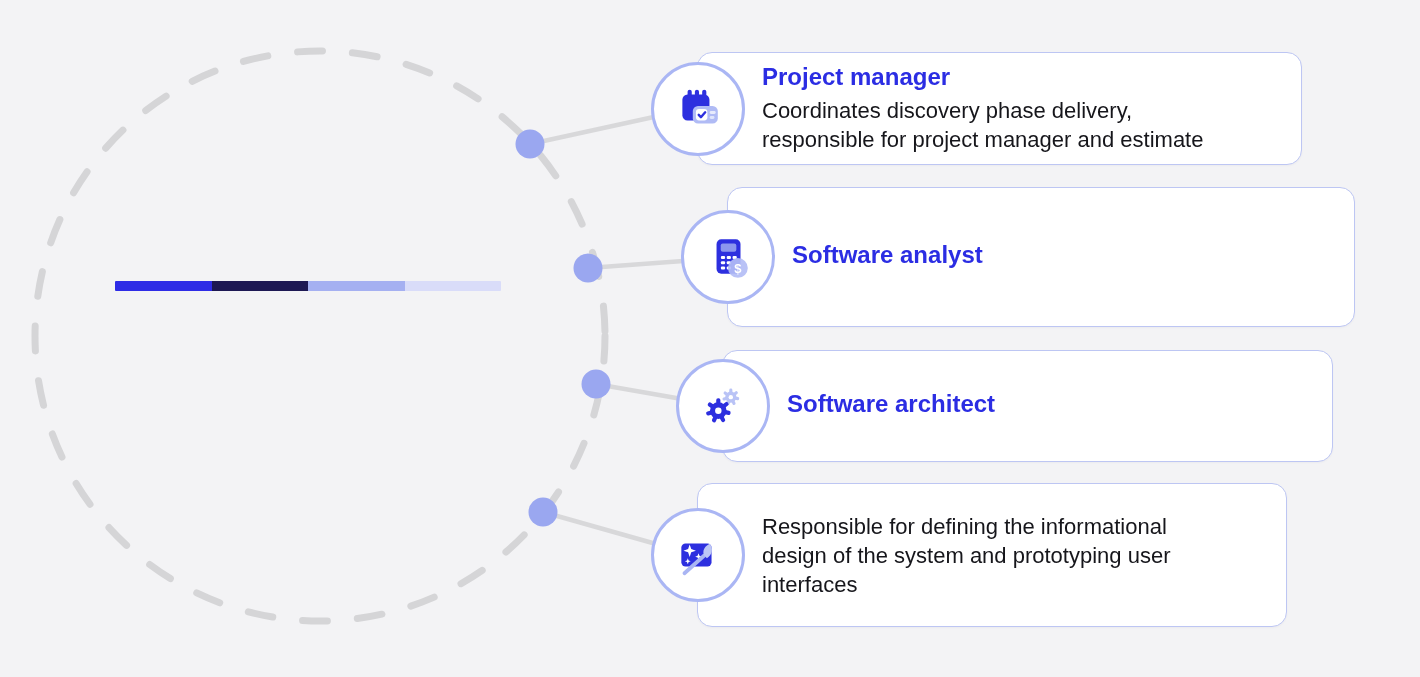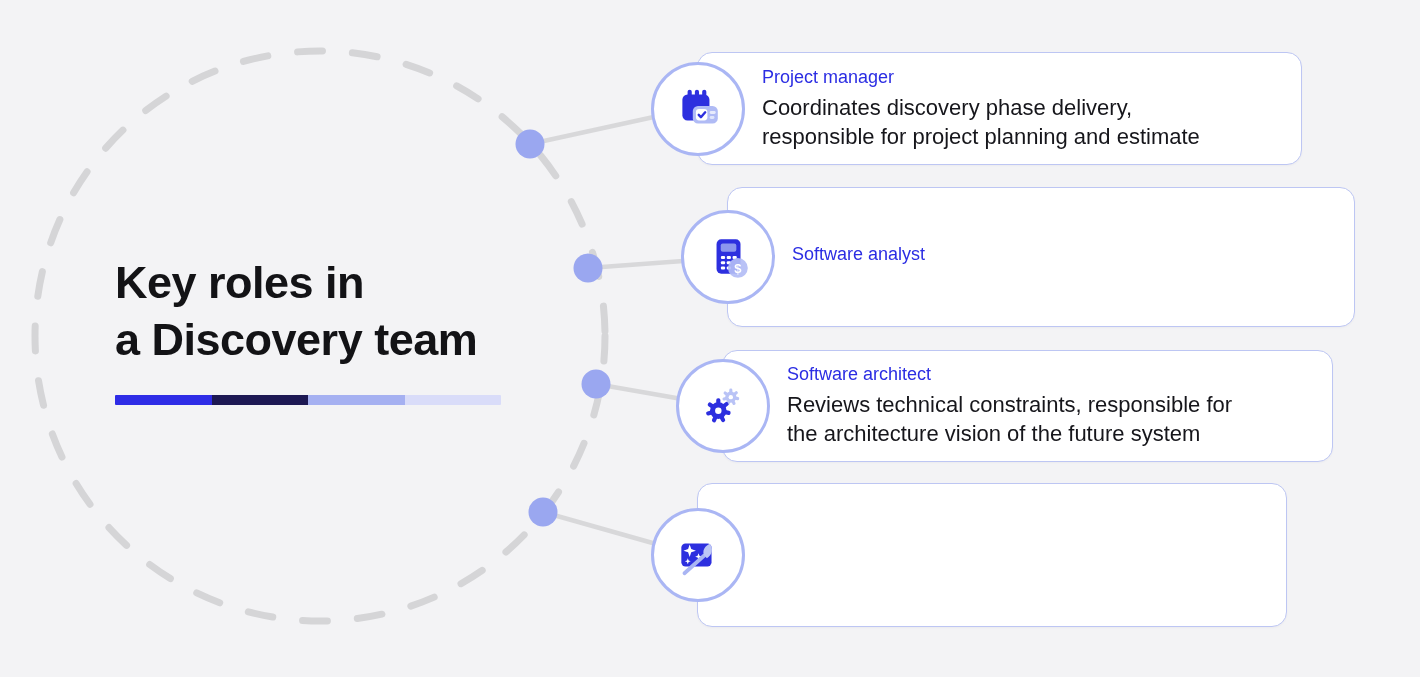--- a/index.html
+++ b/index.html
@@ -39,21 +39,21 @@
     border-radius:15px;
     display:flex;flex-direction:column;justify-content:center;
     padding:10px 16px 10px 64px;
     box-shadow:0 1px 2px rgba(40,40,90,0.04);
   }
   .card1{left:697px;top:52px;width:605px;height:113px}
   .card2{left:727px;top:187px;width:628px;height:140px}
   .card3{left:722px;top:350px;width:611px;height:112px}
   .card4{left:697px;top:483px;width:590px;height:144px}
 
-  .role-name{font-size:18px;font-weight:400;color:var(--brand_blue);margin-bottom:5px}
+  .role-name{font-size:24px;font-weight:700;color:var(--brand_blue);margin-bottom:5px}
   .role-desc{font-size:22px;line-height:29px;color:var(--text_dark);white-space:pre-line}
 
   .icon-circle{
     position:absolute;left:-47px;top:50%;margin-top:-47px;
     width:94px;height:94px;border-radius:50%;
     background:#fff;border:3px solid var(--periwinkle);
     display:flex;align-items:center;justify-content:center;
     z-index:2;
   }
   .icon-circle svg{display:block}
@@ -67,22 +67,20 @@
   <line class="connector-line" x1="588" y1="268" x2="724" y2="258"></line>
   <line class="connector-line" x1="596" y1="384" x2="722" y2="406"></line>
   <line class="connector-line" x1="543" y1="512" x2="695" y2="555"></line>
   <circle class="connector-dot" cx="530" cy="144" r="14.5"></circle>
   <circle class="connector-dot" cx="588" cy="268" r="14.5"></circle>
   <circle class="connector-dot" cx="596" cy="384" r="14.5"></circle>
   <circle class="connector-dot" cx="543" cy="512" r="14.5"></circle>
 </svg>
 
 <div class="title-block">
-  <h1 class="page-title">Key roles in
-a Discovery team</h1>
   <div class="accent-bar">
     <span class="seg1"></span>
     <span class="seg2"></span>
     <span class="seg3"></span>
     <span class="seg4"></span>
   </div>
 </div>
 
 <div class="card card1">
   <div class="icon-circle">
@@ -93,21 +91,21 @@
       <rect x="28" y="5.5" width="4" height="8" rx="2" fill="#2d2fdf"></rect>
       <rect x="19" y="21" width="24" height="17" rx="5" fill="#b0bbf5"></rect>
       <rect x="22" y="24" width="11" height="11" rx="3" fill="#ffffff"></rect>
       <path d="M24.7 29.6 l2.1 2.3 l4.1 -4.7" stroke="#2d2fdf" stroke-width="2.3" fill="none" stroke-linecap="round" stroke-linejoin="round"></path>
       <rect x="35.2" y="26" width="5.8" height="2.7" rx="1.35" fill="#e7ebfc"></rect>
       <rect x="35.2" y="30.8" width="4.6" height="2.7" rx="1.35" fill="#dfe5fb"></rect>
     </svg>
   </div>
   <h2 class="role-name">Project manager</h2>
   <p class="role-desc">Coordinates discovery phase delivery,
-responsible for project planning and estimate</p>
+responsible for project manager and estimate</p>
 </div>
 
 <div class="card card2">
   <div class="icon-circle">
     <svg width="50" height="50" viewBox="0 0 48 48">
       <rect x="13" y="7" width="23" height="33" rx="4.5" fill="#2d2fdf"></rect>
       <rect x="17" y="11" width="15" height="8" rx="2" fill="#8c96ee"></rect>
       <rect x="17.2" y="23" width="4" height="3" rx="1" fill="#ffffff"></rect>
       <rect x="22.8" y="23" width="4" height="3" rx="1" fill="#ffffff"></rect>
       <rect x="28.4" y="23" width="4" height="3" rx="1" fill="#ffffff"></rect>
@@ -171,28 +169,29 @@
           </g>
         <g transform="rotate(306)">
             <rect x="-2" y="-12" width="4" height="7" rx="1.8"></rect>
           </g>
         <circle r="8"></circle>
         <circle r="3.1" fill="#ffffff"></circle>
       </g>
     </svg>
   </div>
   <h2 class="role-name">Software architect</h2>
-  <p class="role-desc">Reviews technical constraints, responsible for
-the architecture vision of the future system</p>
 </div>
 
 <div class="card card4">
   <div class="icon-circle">
     <svg width="50" height="50" viewBox="0 0 48 48">
       <rect x="8" y="13" width="29" height="22" rx="4" fill="#2d2fdf"></rect>
       <path d="M16 13.8 L17.5 18.3 L22 19.8 L17.5 21.3 L16 25.8 L14.5 21.3 L10 19.8 L14.5 18.3 Z" fill="#ffffff"></path>
       <path d="M14.2 27.2 L15 29.2 L17 30 L15 30.8 L14.2 32.8 L13.4 30.8 L11.4 30 L13.4 29.2 Z" fill="#ffffff"></path>
       <path d="M24.5 22.4 L25.4 24.7 L27.7 25.6 L25.4 26.5 L24.5 28.8 L23.6 26.5 L21.3 25.6 L23.6 24.7 Z" fill="#ffffff"></path>
       <path d="M11 41.5 L30 24.5" stroke="#a9b5f3" stroke-width="3.6" stroke-linecap="round" fill="none"></path>
       <path d="M31.8 26.5 C27.4 23 28.4 16.5 35.2 13.2 C39 17.6 37.6 24 32.6 27 Z" fill="#bcc6f6"></path>
     </svg>
   </div>
+  <p class="role-desc">Responsible for defining the informational
+design of the system and prototyping user
+interfaces</p>
 </div>
 
 </body></html>

